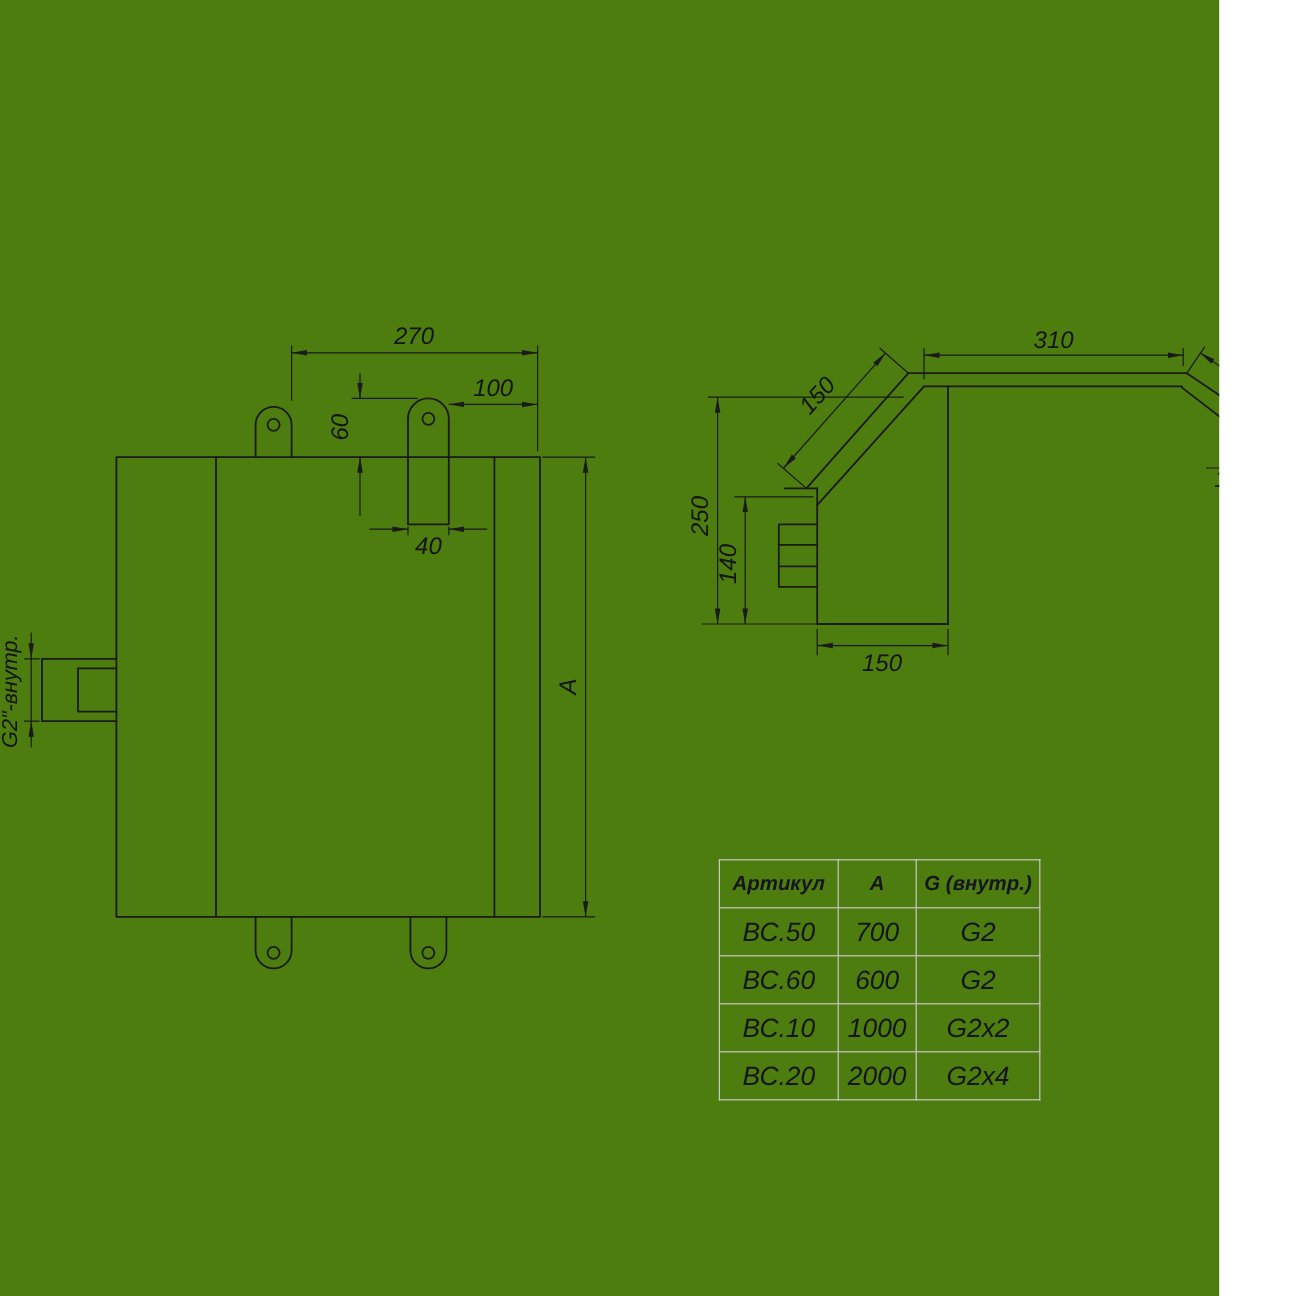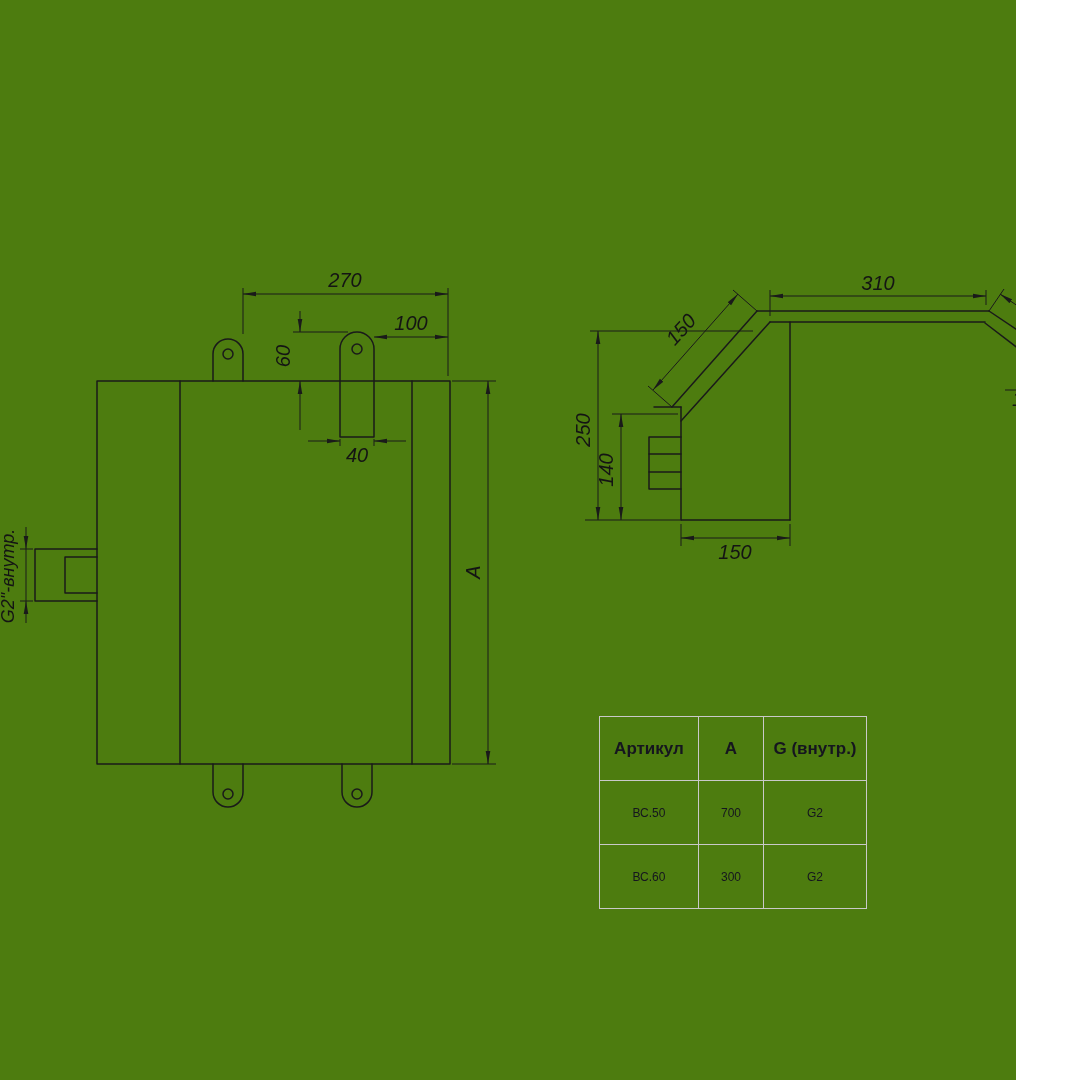--- a/index.html
+++ b/index.html
@@ -10,23 +10,23 @@
   .geo { fill:none; stroke:#1a1a1a; stroke-width:1.5; stroke-linecap:round; stroke-linejoin:round; }
   .dim { fill:none; stroke:#1a1a1a; stroke-width:1; }
   .lbl { font-family:"Liberation Sans", sans-serif; font-style:italic; font-size:20px;
          fill:#141414; text-anchor:middle; }
   .lbl-sm { font-size:18px; }
 
   .size-table { position:absolute; left:599px; top:716px; border-collapse:collapse;
                 color:#15151f; }
   .size-table th, .size-table td {
       border:1px solid #c9c9c9; text-align:center; vertical-align:middle;
-      height:31px; padding:16px 6px; }
+      height:31px; padding:4px 6px;font-style:italic; }
   .size-table th { font-size:17px; font-weight:700; }
-  .size-table td { font-size:12px; font-weight:500; }
+  .size-table td { font-size:22px; font-weight:500; }
   .col-art { width:86px; } .col-a { width:52px; } .col-g { width:90px; }
 </style>
 </head>
 <body>
 
 <div class="canvas">
 
 <svg width="1080" height="1080" viewBox="0 0 1080 1080">
   <defs>
     <marker id="arr" viewBox="0 0 13 6" refX="13" refY="3" markerWidth="13" markerHeight="6" markerUnits="userSpaceOnUse" orient="auto-start-reverse">
@@ -135,19 +135,29 @@
     </tr>
   </thead>
   <tbody>
     <tr>
       <td>ВС.50</td>
       <td>700</td>
       <td>G2</td>
     </tr>
     <tr>
       <td>ВС.60</td>
-      <td>300</td>
+      <td>600</td>
       <td>G2</td>
+    </tr>
+    <tr>
+      <td>ВС.10</td>
+      <td>1000</td>
+      <td>G2x2</td>
+    </tr>
+    <tr>
+      <td>ВС.20</td>
+      <td>2000</td>
+      <td>G2x4</td>
     </tr>
   </tbody>
 </table>
 
 </div>
 
 </body></html>

